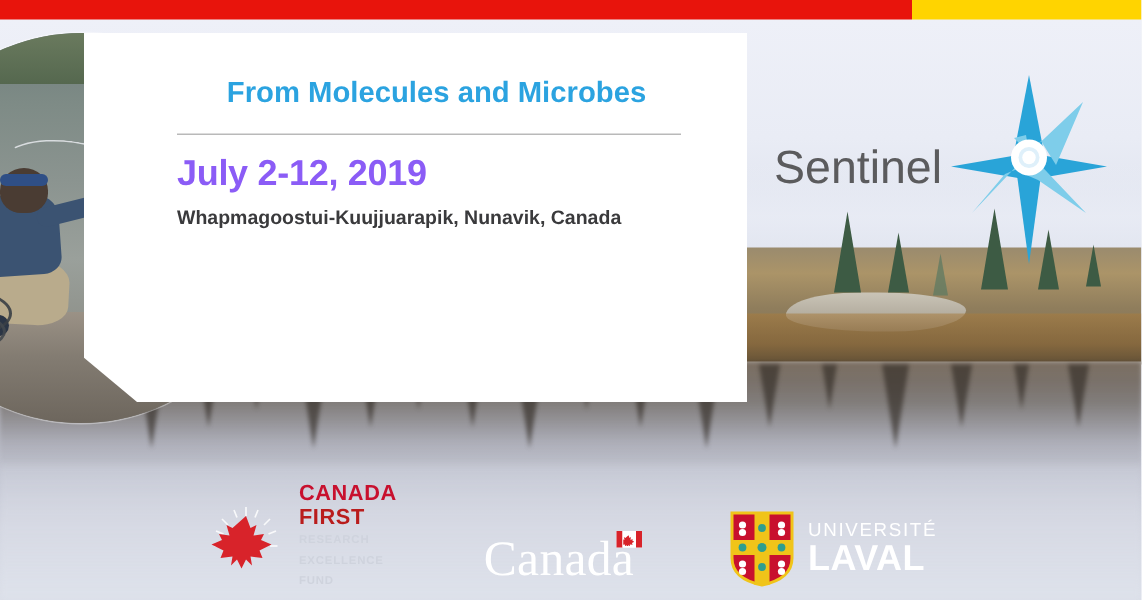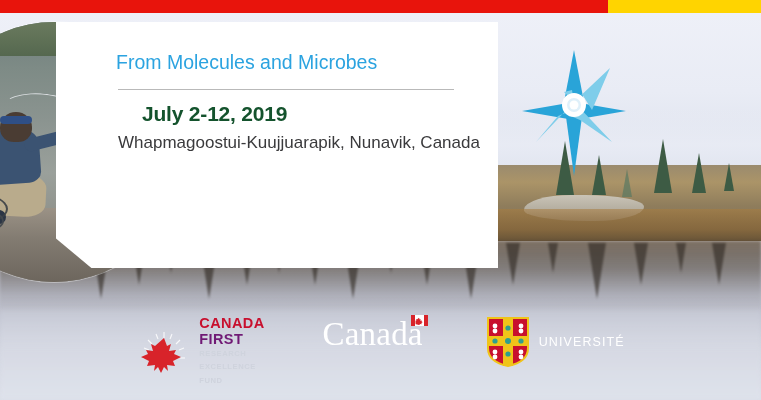--- a/index.html
+++ b/index.html
@@ -94,40 +94,40 @@
   .ph-ripple { position:absolute; left:132px; top:162px; width:72px; height:22px;
                border:1px solid rgba(255,255,255,.35); border-radius:50%; }
 
   
   .panel { position:absolute; left:56px; top:22px; width:442px; height:246px; background:#ffffff; z-index:30;
            clip-path:polygon(0 0, 100% 0, 100% 100%, 8% 100%, 0 88%); }
   .panel-inner { position:absolute; left:118px; top:48px; width:384px; z-index:32; }
 
   .eyebrow { font-size:14.5px; font-weight:bold; color:#3f3f41; letter-spacing:.55px; }
   .title-main { font-size:28px; font-weight:bold; color:#2ba3e0; letter-spacing:-.2px; margin-top:8px; line-height:1.06; }
-  .title-sub { font-size:19.5px; font-weight:normal; color:#2ba3e0; line-height:1.22; margin-top:3px; text-align:left;
+  .title-sub { font-size:19.5px; font-weight:bold; color:#2ba3e0; line-height:1.22; margin-top:3px; text-align:center;
                width:350px; margin-left:-2px; }
   .rule { width:336px; height:1px; background:#b9b9b9; margin-top:14px; }
-  .dates { font-size:21px; font-weight:bold; color:#14532d; margin-top:12px; letter-spacing:-.2px;margin-left:24px; }
-  .place { font-size:17px; font-weight:normal; color:#3a3a3c; margin-top:7px; }
+  .dates { font-size:24px; font-weight:bold; color:#8b5cf6; margin-top:12px; letter-spacing:-.2px; }
+  .place { font-size:13px; font-weight:bold; color:#3a3a3c; margin-top:7px; }
 
   
   .sentinel { position:absolute; left:516px; top:48px; z-index:28; display:flex; align-items:center; }
   .sn-text { font-size:31px; color:#5b5b5d; line-height:1.02; text-align:right; font-weight:normal; }
   .sn-star { margin-left:6px; margin-top:2px; }
 
   
   .logos { position:absolute; left:0; bottom:8px; width:761px; height:76px; z-index:28;
-           display:flex; align-items:flex-start; justify-content:center; gap:58px; }
+           display:flex; align-items:flex-end; justify-content:center; gap:58px; }
   .logo { display:flex; align-items:center; }
 
   .cfref-mark { position:relative; width:56px; height:50px; margin-right:7px; }
   .cfref-text { line-height:1; }
   .cfref-l1 { font-size:14.5px; font-weight:bold; color:#c8102e; letter-spacing:.4px; }
-  .cfref-l2 { font-size:14.5px; font-weight:bold; color:#701a75; letter-spacing:.4px; margin-top:1px; }
+  .cfref-l2 { font-size:14.5px; font-weight:bold; color:#b91c1c; letter-spacing:.4px; margin-top:1px; }
   .cfref-l3 { font-size:7.6px; font-weight:bold; color:#cfd3dd; letter-spacing:.55px; line-height:1.35; margin-top:3px; }
 
   .canada-word { font-family:"Liberation Serif", serif; font-size:33px; color:#ffffff; position:relative;
                  letter-spacing:.2px; }
   .canada-flag { position:absolute; right:-3px; top:2px; width:17px; height:11px; background:#fff;
                  display:flex; }
   .cf-bar { width:4px; height:100%; background:#d8232a; }
   .cf-mid { flex:1; height:100%; background:#fff; position:relative; }
   .cf-leaf { position:absolute; left:50%; top:50%; transform:translate(-50%,-50%); width:7px; height:8px; }
 
@@ -225,20 +225,21 @@
   <div class="panel"></div>
   <div class="panel-inner">
     <div class="title-sub">From Molecules and Microbes</div>
     <div class="rule"></div>
     <div class="dates">July 2-12, 2019</div>
     <div class="place">Whapmagoostui-Kuujjuarapik, Nunavik, Canada</div>
   </div>
 
   <div class="sentinel">
     <div class="sn-text">
+      <div>Sentinel</div>
     </div>
     <svg class="sn-star" width="104" height="126" viewBox="0 0 104 126">
       <polygon points="52,0 62,52 52,126 42,52" fill="#29a4d8"></polygon>
       <polygon points="0,61 52,52 104,61 52,70" fill="#29a4d8"></polygon>
       <polygon points="52,52 88,18 70,60 60,44" fill="#7ecdea"></polygon>
       <polygon points="52,52 90,92 58,70 44,64" fill="#7ecdea"></polygon>
       <polygon points="52,52 14,92 36,66 46,62" fill="#7ecdea"></polygon>
       <polygon points="52,52 16,16 42,42 50,40" fill="#7ecdea"></polygon>
       <circle cx="52" cy="55" r="12" fill="#ffffff"></circle>
       <g fill="#ffffff">
@@ -307,17 +308,18 @@
         <g fill="#2e9e8f">
           <circle cx="22" cy="12" r="2.6"></circle>
             <circle cx="22" cy="25" r="3"></circle>
           <circle cx="22" cy="38" r="2.6"></circle>
             <circle cx="9" cy="25" r="2.6"></circle>
           <circle cx="35" cy="25" r="2.6"></circle>
         </g>
       </svg>
       <div class="ul-text">
         <div class="ul-l1">UNIVERSITÉ</div>
+        <div class="ul-l2">LAVAL</div>
       </div>
     </div>
 
   </div>
 </div>
 
 </body></html>

